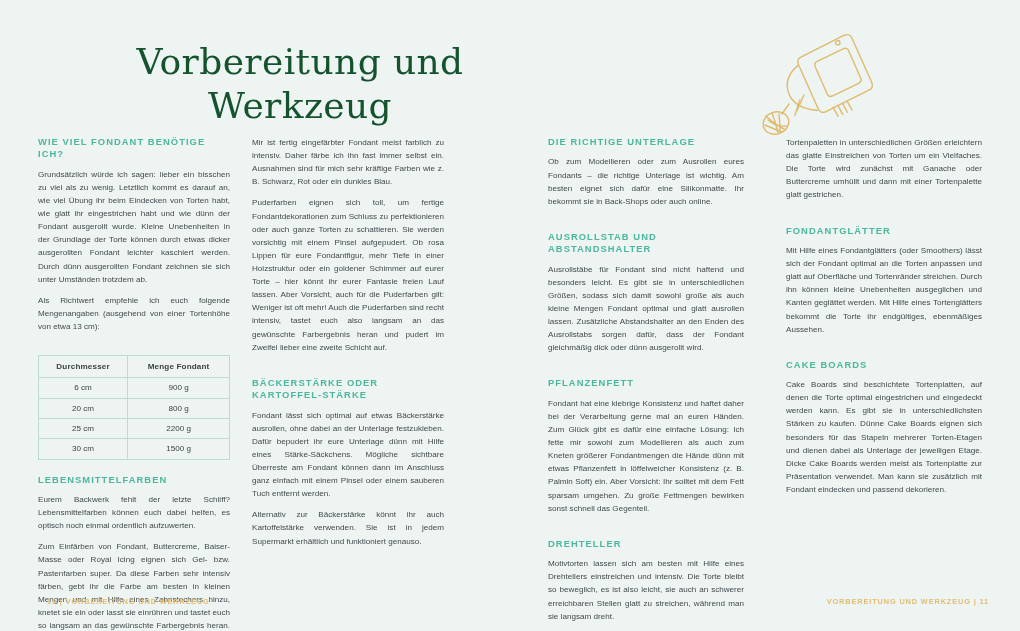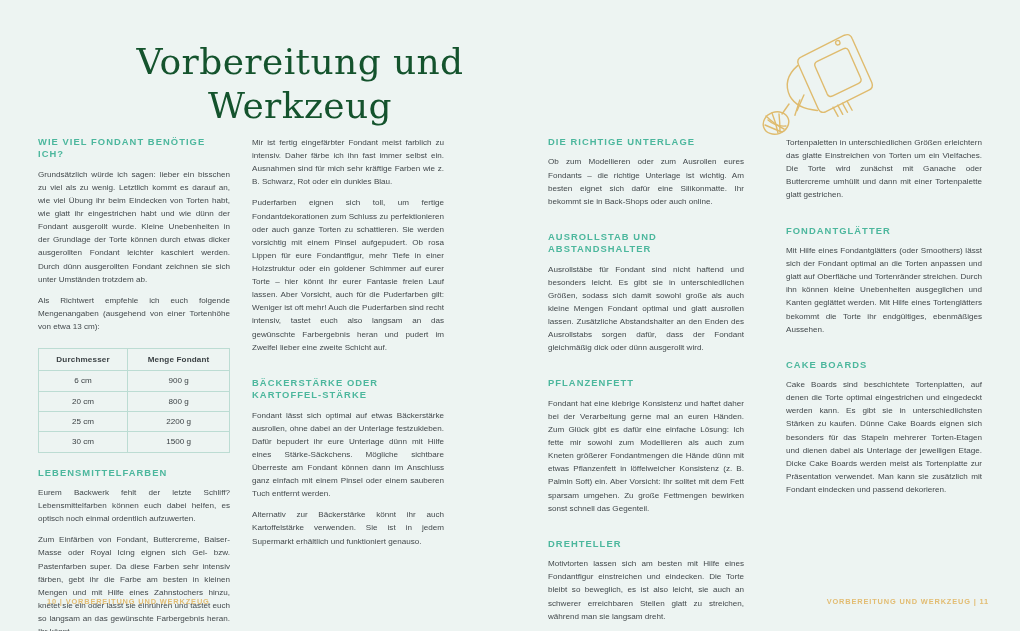--- a/index.html
+++ b/index.html
@@ -81,21 +81,21 @@
     text-align: justify;
     hyphens: auto;
     -webkit-hyphens: auto;
   }
   p.body:last-child { margin-bottom: 0; }
 
   
   table.fondant-table {
     width: 100%;
     border-collapse: collapse;
-    margin: 15px 0 14px 0;
+    margin: 22px 0 14px 0;
     font-size: 8.1px;
     color: #3d4346;
   }
   table.fondant-table th,
   table.fondant-table td {
     border: 1px solid #bcdcd3;
     text-align: center;
     padding: 5.2px 2px;
     font-weight: normal;
   }
@@ -211,21 +211,21 @@
   </div>
 
   <div class="col col-3">
     <h2 class="section-head">DIE RICHTIGE UNTERLAGE</h2>
     <p class="body">Ob zum Modellieren oder zum Ausrollen eures Fondants – die richtige Unterlage ist wichtig. Am besten eignet sich dafür eine Silikonmatte. Ihr bekommt sie in Back-Shops oder auch online.</p>
     <h2 class="section-head spaced">AUSROLLSTAB UND ABSTANDSHALTER</h2>
     <p class="body">Ausrollstäbe für Fondant sind nicht haftend und besonders leicht. Es gibt sie in unterschiedlichen Größen, sodass sich damit sowohl große als auch kleine Mengen Fondant optimal und glatt ausrollen lassen. Zusätzliche Abstandshalter an den Enden des Ausrollstabs sorgen dafür, dass der Fondant gleichmäßig dick oder dünn ausgerollt wird.</p>
     <h2 class="section-head spaced">PFLANZENFETT</h2>
     <p class="body">Fondant hat eine klebrige Konsistenz und haftet daher bei der Verarbeitung gerne mal an euren Händen. Zum Glück gibt es dafür eine einfache Lösung: Ich fette mir sowohl zum Modellieren als auch zum Kneten größerer Fondantmengen die Hände dünn mit etwas Pflanzenfett in löffelweicher Konsistenz (z. B. Palmin Soft) ein. Aber Vorsicht: Ihr solltet mit dem Fett sparsam umgehen. Zu große Fettmengen bewirken sonst schnell das Gegenteil.</p>
     <h2 class="section-head spaced">DREHTELLER</h2>
-    <p class="body">Motivtorten lassen sich am besten mit Hilfe eines Fondantfigur einstreichen und eindecken. Die Torte bleibt so beweglich, es ist also leicht, sie auch an schwerer erreichbaren Stellen glatt zu streichen, während man sie langsam dreht.</p>
+    <p class="body">Motivtorten lassen sich am besten mit Hilfe eines Drehtellers einstreichen und intensiv. Die Torte bleibt so beweglich, es ist also leicht, sie auch an schwerer erreichbaren Stellen glatt zu streichen, während man sie langsam dreht.</p>
   </div>
 
   <div class="col col-4">
     <p class="body">Tortenpaletten in unterschiedlichen Größen erleichtern das glatte Einstreichen von Torten um ein Vielfaches. Die Torte wird zunächst mit Ganache oder Buttercreme umhüllt und dann mit einer Tortenpalette glatt gestrichen.</p>
     <h2 class="section-head spaced">FONDANTGLÄTTER</h2>
     <p class="body">Mit Hilfe eines Fondantglätters (oder Smoothers) lässt sich der Fondant optimal an die Torten anpassen und glatt auf Oberfläche und Tortenränder streichen. Durch ihn können kleine Unebenheiten ausgeglichen und Kanten geglättet werden. Mit Hilfe eines Tortenglätters bekommt die Torte ihr endgültiges, ebenmäßiges Aussehen.</p>
     <h2 class="section-head spaced">CAKE BOARDS</h2>
     <p class="body">Cake Boards sind beschichtete Tortenplatten, auf denen die Torte optimal eingestrichen und eingedeckt werden kann. Es gibt sie in unterschiedlichsten Stärken zu kaufen. Dünne Cake Boards eignen sich besonders für das Stapeln mehrerer Torten-Etagen und dienen dabei als Unterlage der jeweiligen Etage. Dicke Cake Boards werden meist als Tortenplatte zur Präsentation verwendet. Man kann sie zusätzlich mit Fondant eindecken und passend dekorieren.</p>
   </div>
 

